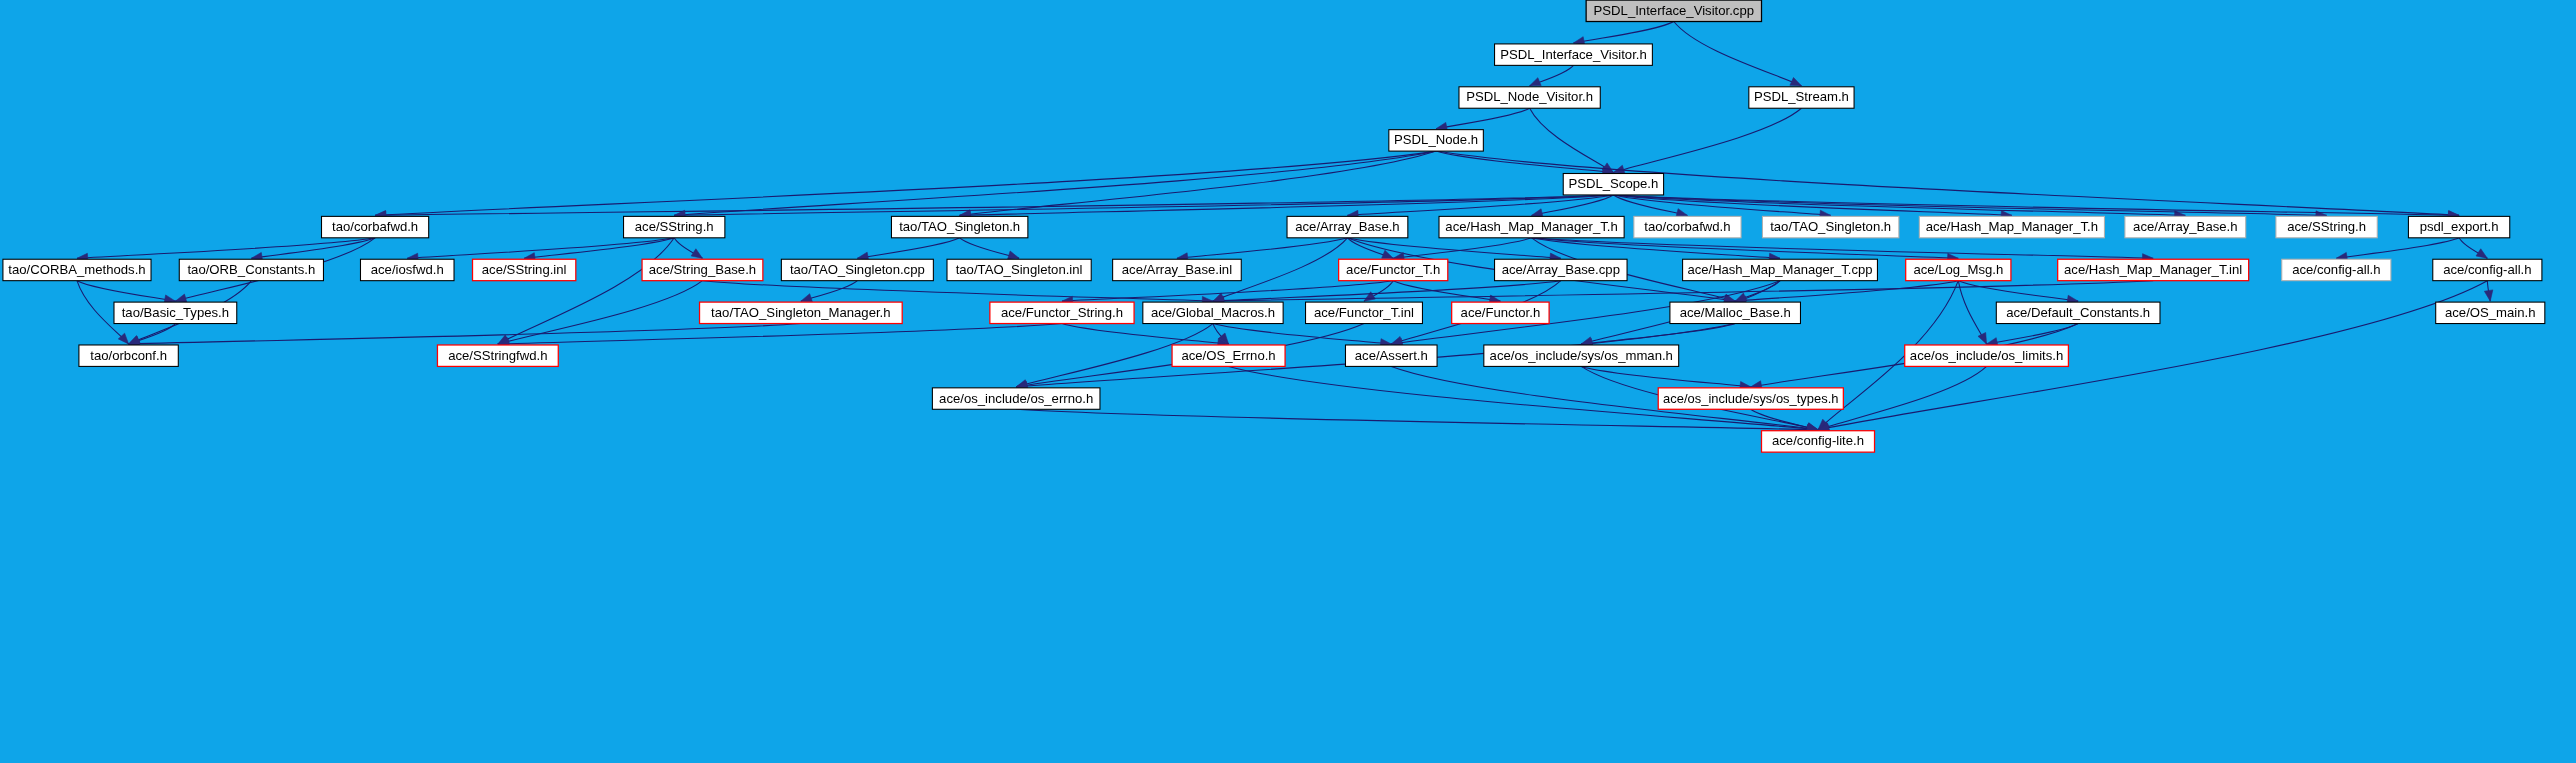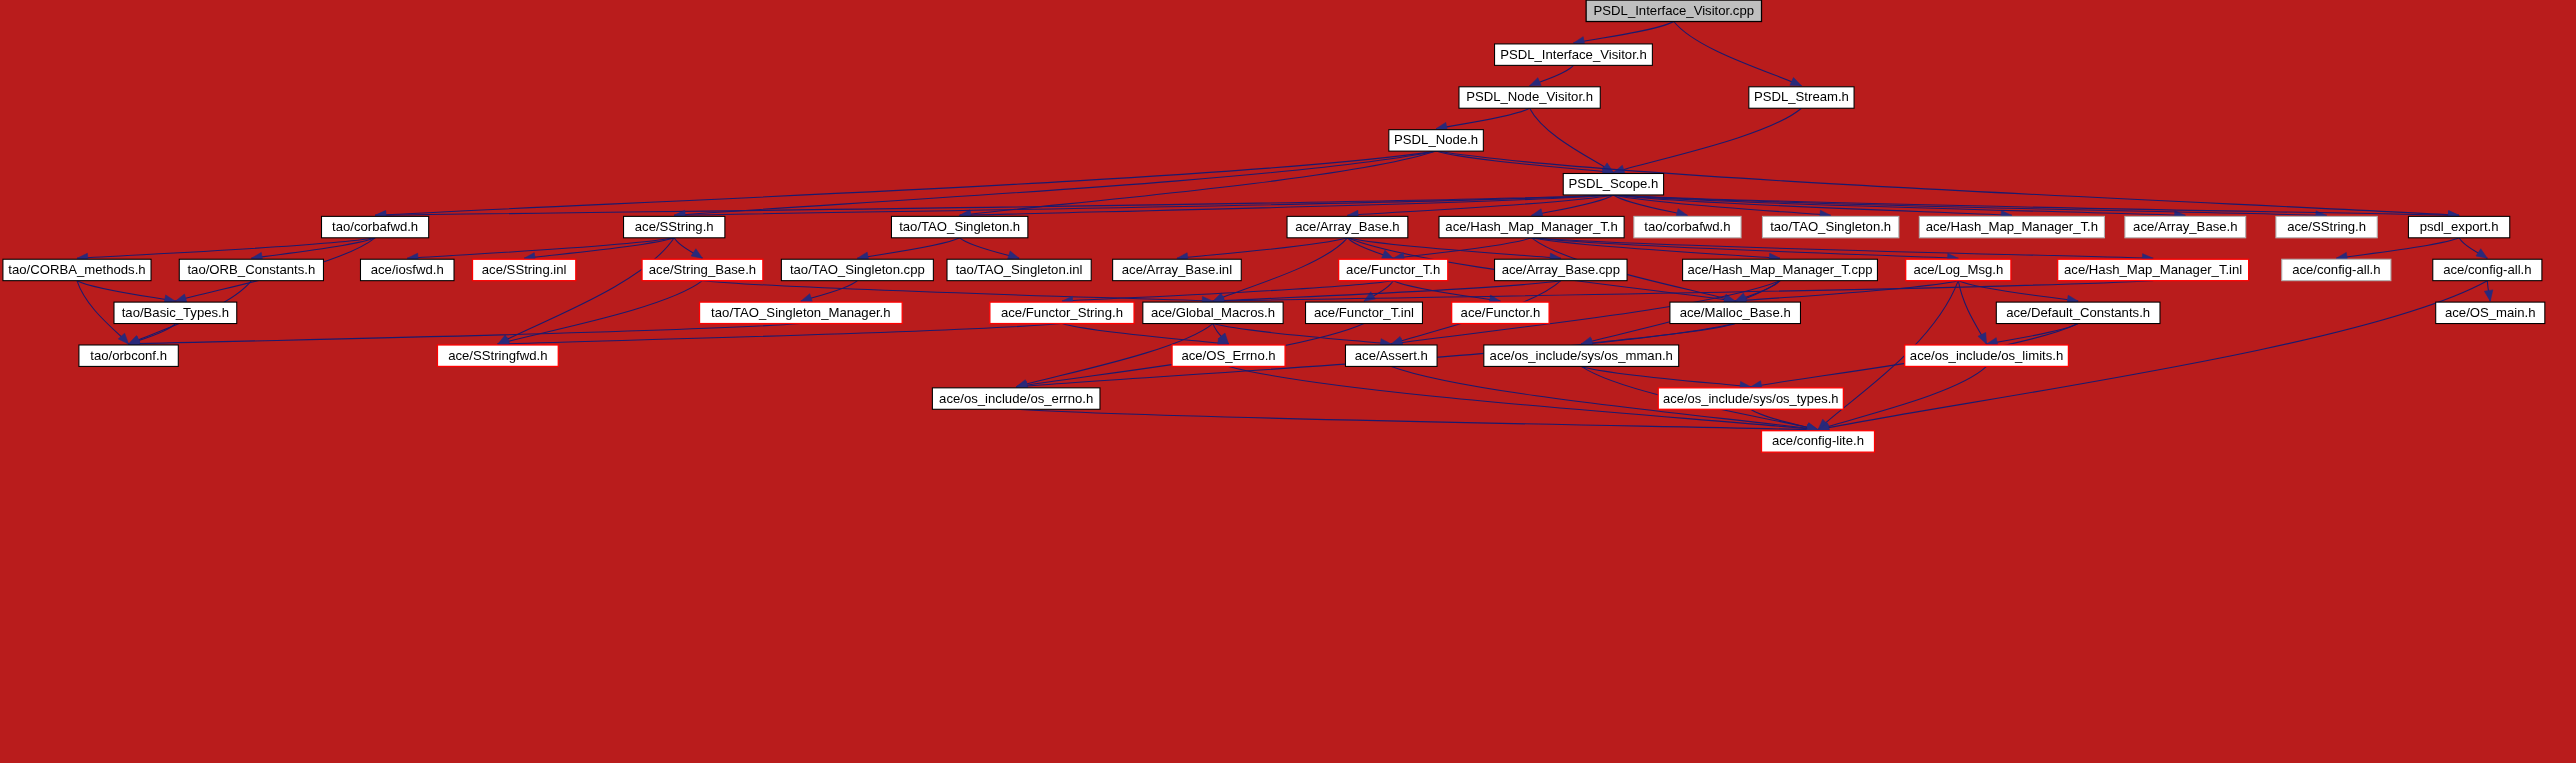--- a/index.html
+++ b/index.html
@@ -8,21 +8,21 @@
     padding: 0;
     background: #ffffff;
   }
   body {
     font-family: "Liberation Sans", sans-serif;
   }
   #graph-root {
     position: relative;
     width: 2576px;
     height: 764px;
-    background: #b91c1c;
+    background: #0ea5e9;
     overflow: hidden;
   }
   svg#graph-svg {
     position: absolute;
     left: 0;
     top: 0;
     width: 2576px;
     height: 764px;
     display: block;
   }

